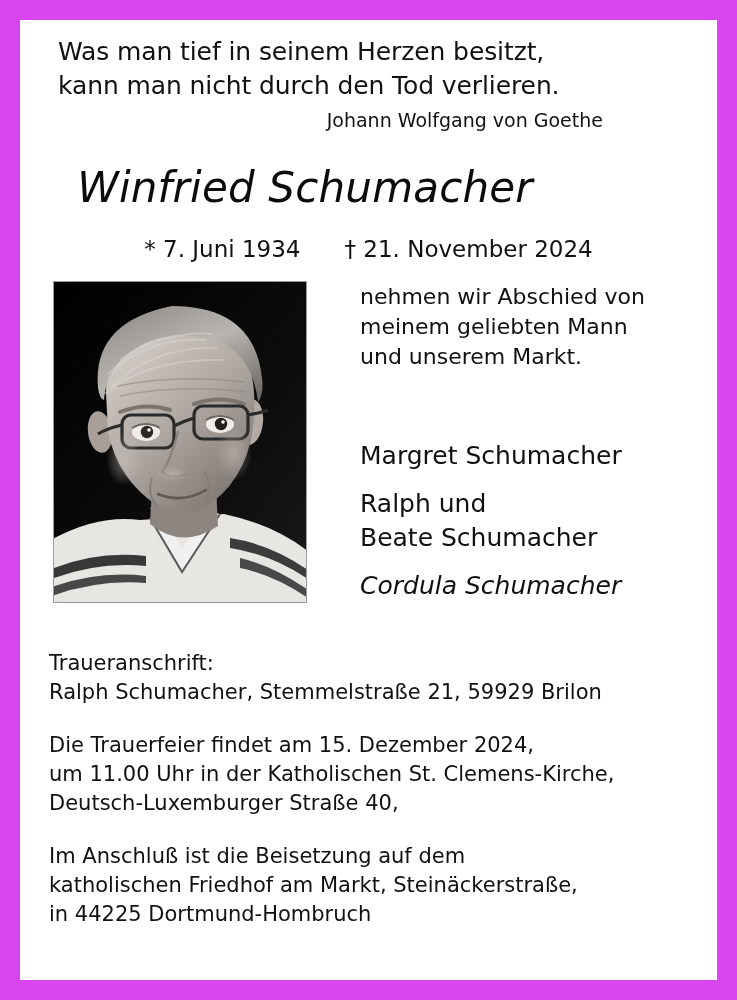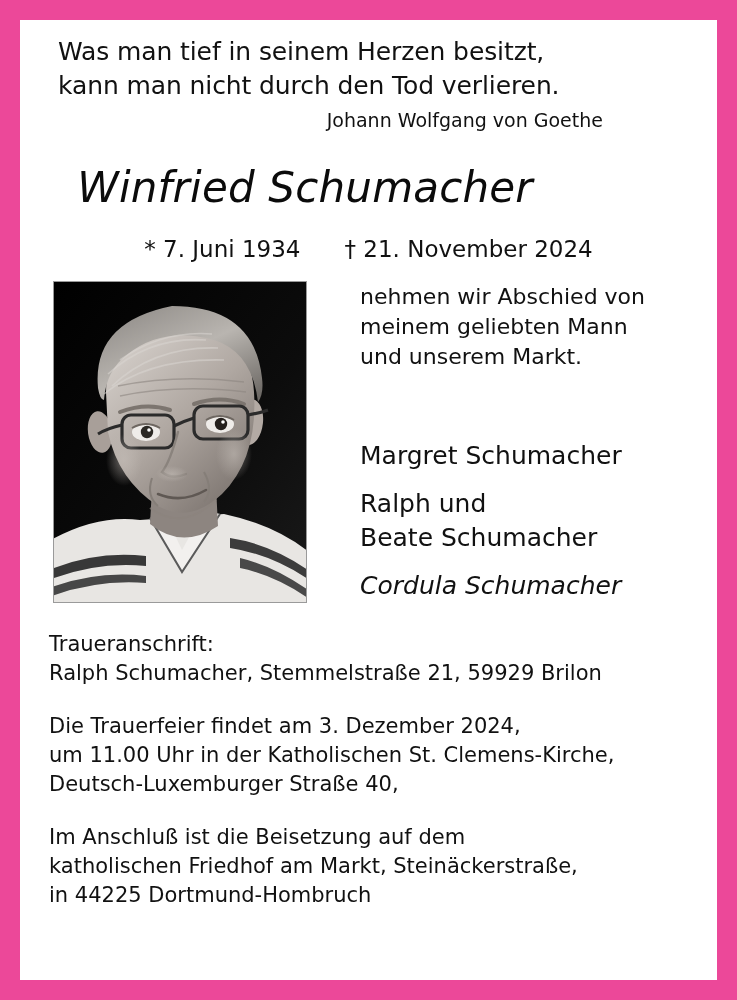--- a/index.html
+++ b/index.html
@@ -12,21 +12,21 @@
     background: #c3c3c3;
     font-family: "DejaVu Sans", sans-serif;
     overflow: hidden;
   }
 
   .frame {
     position: absolute;
     left: 0; top: 0;
     width: 737px;
     height: 1000px;
-    background: #ec4899;
+    background: #d946ef;
   }
 
   .card {
     position: absolute;
     left: 20px;
     top: 20px;
     width: 697px;
     height: 960px;
     background: #ffffff;
     box-sizing: border-box;
@@ -128,21 +128,21 @@
     font-size: 25px;
     line-height: 34px;
     color: #111111;
     white-space: nowrap;
   }
 
   
   .lower {
     position: absolute;
     left: 29px;
-    top: 610px;
+    top: 629px;
     width: 640px;
   }
   .para {
     margin-bottom: 24px;
   }
   .para:last-child { margin-bottom: 0; }
   .para-line {
     font-size: 21px;
     line-height: 29px;
     color: #111111;
@@ -282,21 +282,21 @@
     </div>
 
     <div class="lower">
 
       <div class="para">
         <div class="para-line">Traueranschrift:</div>
         <div class="para-line">Ralph Schumacher, Stemmelstraße 21, 59929 Brilon</div>
       </div>
 
       <div class="para">
-        <div class="para-line">Die Trauerfeier findet am 3. Dezember 2024,</div>
+        <div class="para-line">Die Trauerfeier findet am 15. Dezember 2024,</div>
         <div class="para-line">um 11.00 Uhr in der Katholischen St. Clemens-Kirche,</div>
         <div class="para-line">Deutsch-Luxemburger Straße 40,</div>
       </div>
 
       <div class="para">
         <div class="para-line">Im Anschluß ist die Beisetzung auf dem</div>
         <div class="para-line">katholischen Friedhof am Markt, Steinäckerstraße,</div>
         <div class="para-line">in 44225 Dortmund-Hombruch</div>
       </div>
 

